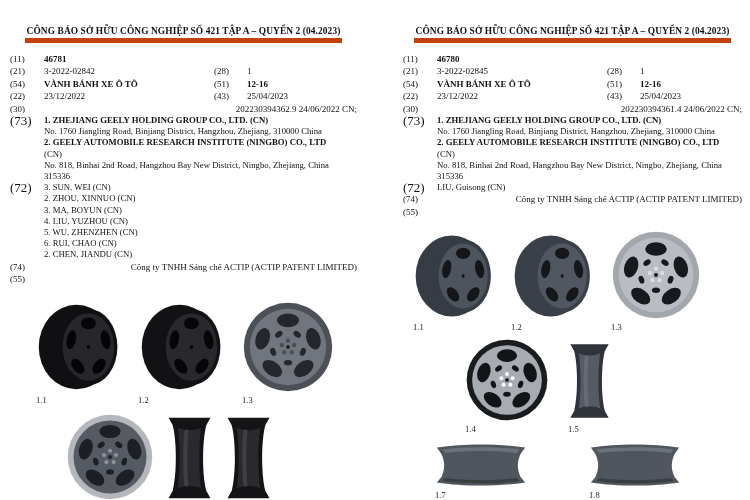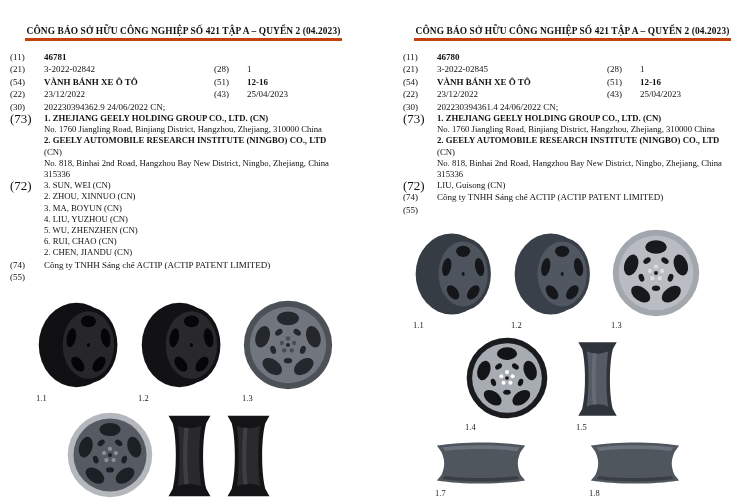--- a/index.html
+++ b/index.html
@@ -8,48 +8,48 @@
     font-family:"Liberation Serif", serif;color:#111;
     -webkit-font-smoothing:antialiased;
   }
   .page{position:absolute;top:0;height:500px;width:375px;box-sizing:border-box;}
   .page-left{left:0;padding:20px 18px 0 10px;}
   .page-right{left:375px;padding:20px 8px 0 28px;}
 
   .hdrwrap{text-align:center;margin-bottom:10px;}
   .hdr{
     display:inline-block;font-weight:bold;font-size:9.4px;line-height:12px;
-    border-bottom:3px solid #c2410c;padding:0 2px 1px 2px;white-space:nowrap;
+    border-bottom:5px solid #c2410c;padding:0 2px 1px 2px;white-space:nowrap;
     letter-spacing:0.1px;
   }
 
   .frow{
     display:grid;grid-template-columns:34px 170px 33px 1fr;
     font-size:9px;line-height:12.4px;
   }
   .frow .code{white-space:nowrap;}
   .frow .val{white-space:nowrap;}
-  .frow .span{grid-column:2 / 5;}
+  .frow .span{grid-column:2 / 5;text-align:right;}
   .b{font-weight:bold;}
 
   .blkrow{display:grid;grid-template-columns:34px 1fr;font-size:8.7px;line-height:11.2px;}
   .blkrow .code{font-size:13px;line-height:11.2px;}
   .blk div{white-space:nowrap;}
 
   .figrow{display:flex;align-items:flex-end;}
   .fig{display:flex;flex-direction:column;}
   .fig figcaption{font-size:8.5px;color:#222;margin-top:3px;line-height:9px;}
   figure{margin:0;}
   svg.wheel{display:block;}
 
   
   .l-row1{margin-top:16px;padding-left:26px;gap:10px;}
   .l-row2{margin-top:8px;padding-left:56px;gap:12px;}
   .r-row1{margin-top:12px;padding-left:10px;gap:10px;}
-  .r-row2{margin-top:6px;padding-left:62px;gap:27px;}
+  .r-row2{margin-top:6px;padding-left:62px;gap:19px;}
   .r-row3{margin-top:8px;padding-left:32px;gap:62px;}
 </style>
 </head>
 <body>
 
 <svg width="0" height="0" style="position:absolute" aria-hidden="true">
   <defs>
     <symbol id="sym-wheel-persp" viewBox="0 0 100 100">
       <ellipse cx="44" cy="50" rx="41" ry="46" fill="var(--rim)"></ellipse>
       <g transform="translate(57 50) scale(0.7 0.92)">

